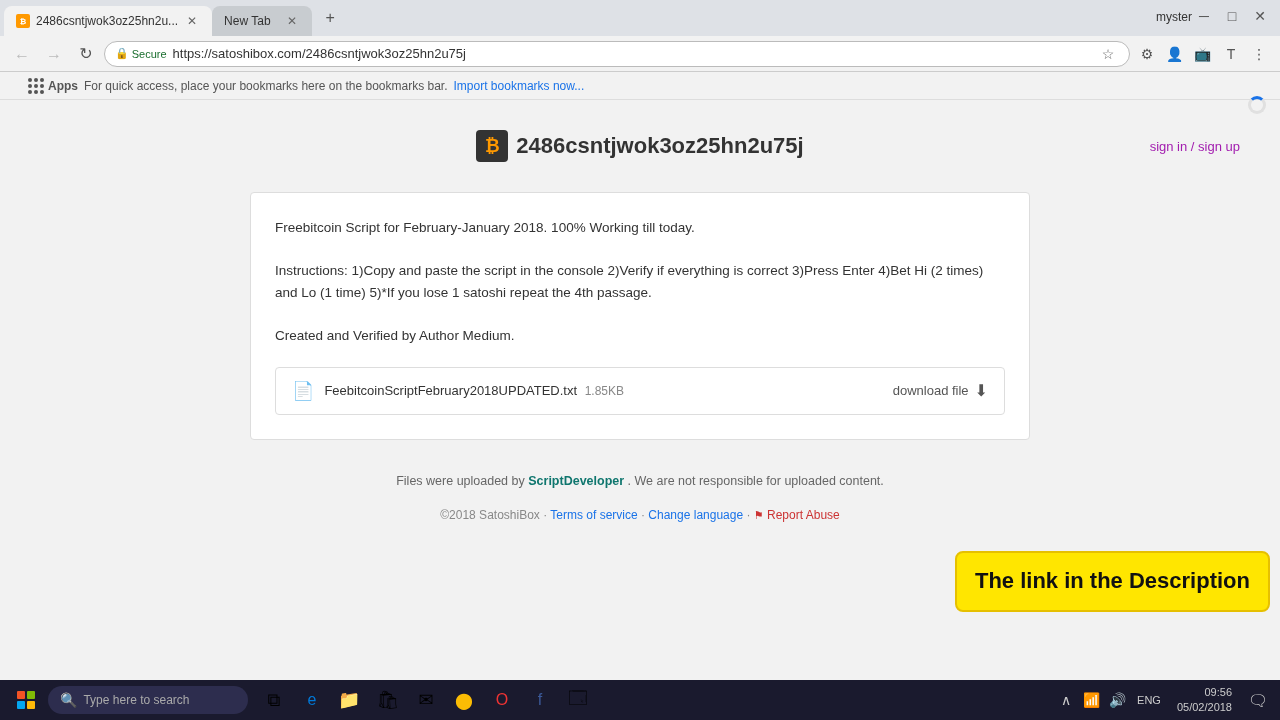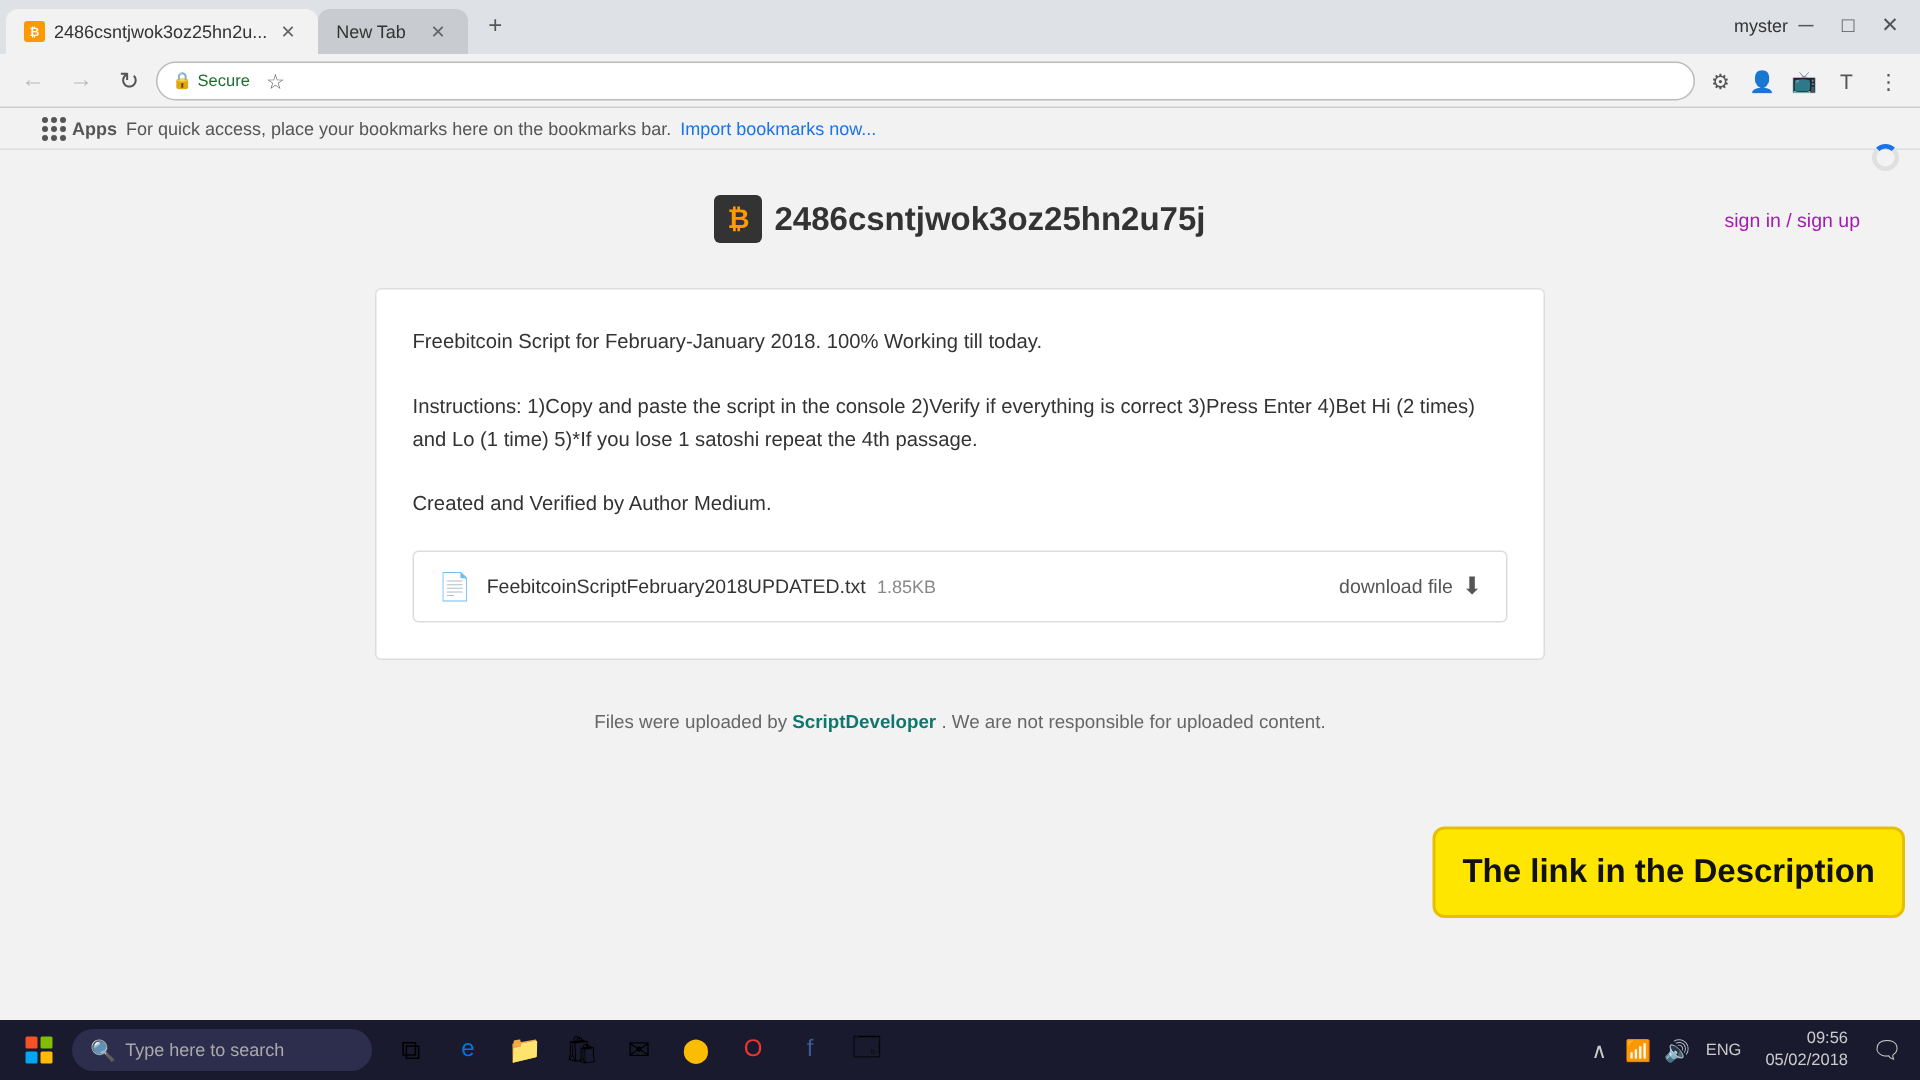--- a/index.html
+++ b/index.html
@@ -500,20 +500,21 @@
   <div class="address-bar">
     <div class="nav-btn disabled">←</div>
     <div class="nav-btn disabled">→</div>
     <div class="nav-btn">↻</div>
 
     <div class="address-input-wrap">
       <span class="secure-badge">
         <span class="lock-icon">🔒</span>
         <span>Secure</span>
       </span>
+      <span class="address-text">https://satoshibox.com/2486csntjwok3oz25hn2u75j</span>
       <div class="address-icons">
         <div class="addr-icon-btn">☆</div>
       </div>
     </div>
 
     <div class="toolbar-icons">
       <div class="toolbar-icon-btn">⚙</div>
       <div class="toolbar-icon-btn">👤</div>
       <div class="toolbar-icon-btn">📺</div>
       <div class="toolbar-icon-btn">T</div>
@@ -574,20 +575,30 @@
       </div>
     </div>
 
     <div class="footer-text">
       <span>Files were uploaded by</span>
       <span class="footer-bold">ScriptDeveloper</span>
       <span>. We are not responsible for uploaded content.</span>
       <br>
     </div>
 
+    <div class="footer-links" style="margin-top: 16px;">
+      <span>©2018 SatoshiBox</span>
+      <span> · </span>
+      <span class="footer-link">Terms of service</span>
+      <span> · </span>
+      <span class="footer-link">Change language</span>
+      <span> · </span>
+      <span style="font-size:11px; color:#c33;">⚑</span>
+      <span class="footer-link footer-report">Report Abuse</span>
+    </div>
   </div>
 
   <div style="position:absolute; top:96px; right:14px;">
     <div class="spinner-ring"></div>
   </div>
 
   <div class="annotation-box">
     <span>The link in the Description</span>
   </div>
 </div>

